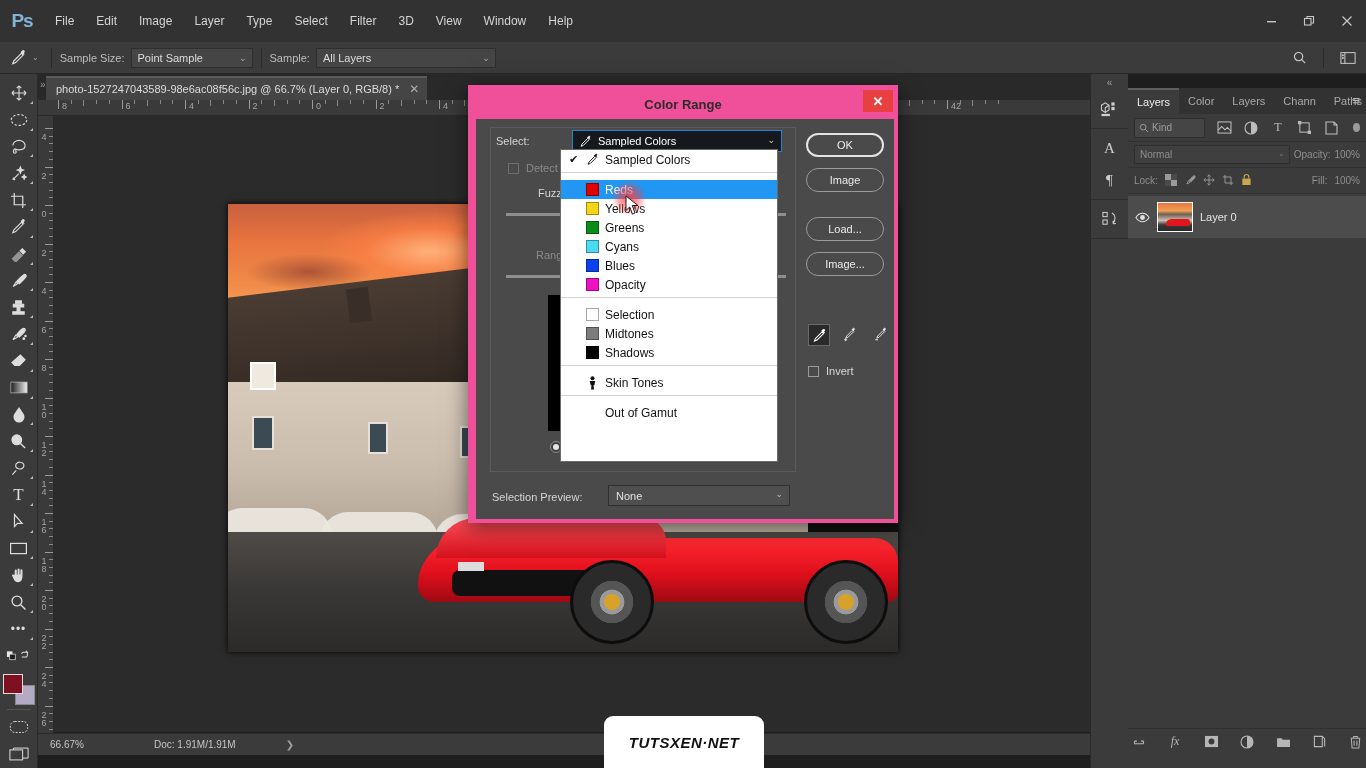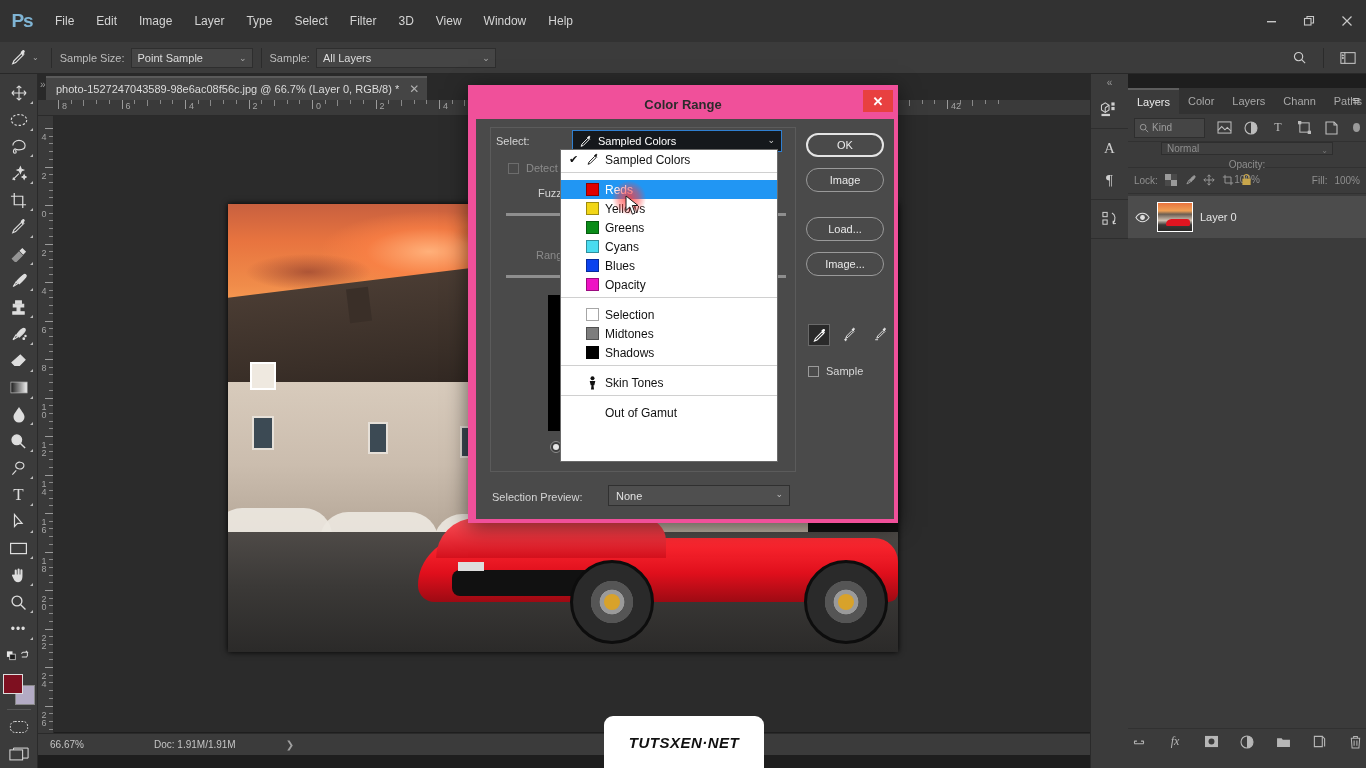--- a/index.html
+++ b/index.html
@@ -217,21 +217,20 @@
   }
   #kindsel {
     width:88px; height:20px; background:#454545; border:1px solid #2e2e2e;
     display:flex; align-items:center; padding:0 4px; font-size:10px; color:#9d9d9d; gap:3px;
   }
   .frico{ width:19px;height:19px; display:flex;align-items:center;justify-content:center; color:#bdbdbd;}
   #togglevis{ width:9px;height:9px;border-radius:50%;background:#9a9a9a; margin-left:2px;}
   #blendrow {
     height:26px; display:flex; align-items:center; padding:0 6px; gap:4px;
     border-bottom:1px solid #313131;
-    flex-direction:column;
   }
   #blendsel {
     width:172px; height:19px; background:#3f3f3f; border:1px solid #2e2e2e;
     display:flex; align-items:center; padding:0 5px; font-size:10px; color:#8f8f8f; position:relative;
   }
   #blendsel .chev{position:absolute;right:4px;top:3px;font-size:8px;color:#777;}
   #lockrow {
     height:26px; display:flex; align-items:center; padding:0 6px; gap:7px;
     border-bottom:1px solid #313131; font-size:10px; color:#8f8f8f;
   }
@@ -1109,21 +1108,21 @@
         <svg width="16" height="16" viewBox="0 0 22 22" fill="none" stroke="#e8e8e8" stroke-width="1.3">
           <path d="M14 3l3 3M15.4 2c.9-.9 2.3.5 1.4 1.4l-1.5 1.5-1.4-1.4z" fill="#e8e8e8"></path>
           <path d="M13.9 4.9L6.4 12.4l-1.2 3 3-1.2 7.5-7.5z"></path>
           <path d="M3 17.5h4"></path>
         </svg>
       </div>
     </div>
 
     <div id="invertrow">
       <span id="invertchk"></span>
-      <span>Sample</span>
+      <span>Invert</span>
     </div>
   </div>
 </div>
 
 <div id="crmenu">
   <div class="mi">
     <span class="chk">✔</span>
     <svg width="13" height="13" viewBox="0 0 20 20" fill="none" stroke="#111" stroke-width="1.4">
       <path d="M13.5 3.2l3.3 3.3M15 2.2c.9-.9 2.3.5 1.4 1.4l-1.6 1.6-1.4-1.4z" fill="#111"></path>
       <path d="M13.4 5.1L4.6 13.9l-1.4 3.5 3.5-1.4 8.8-8.8z"></path>

